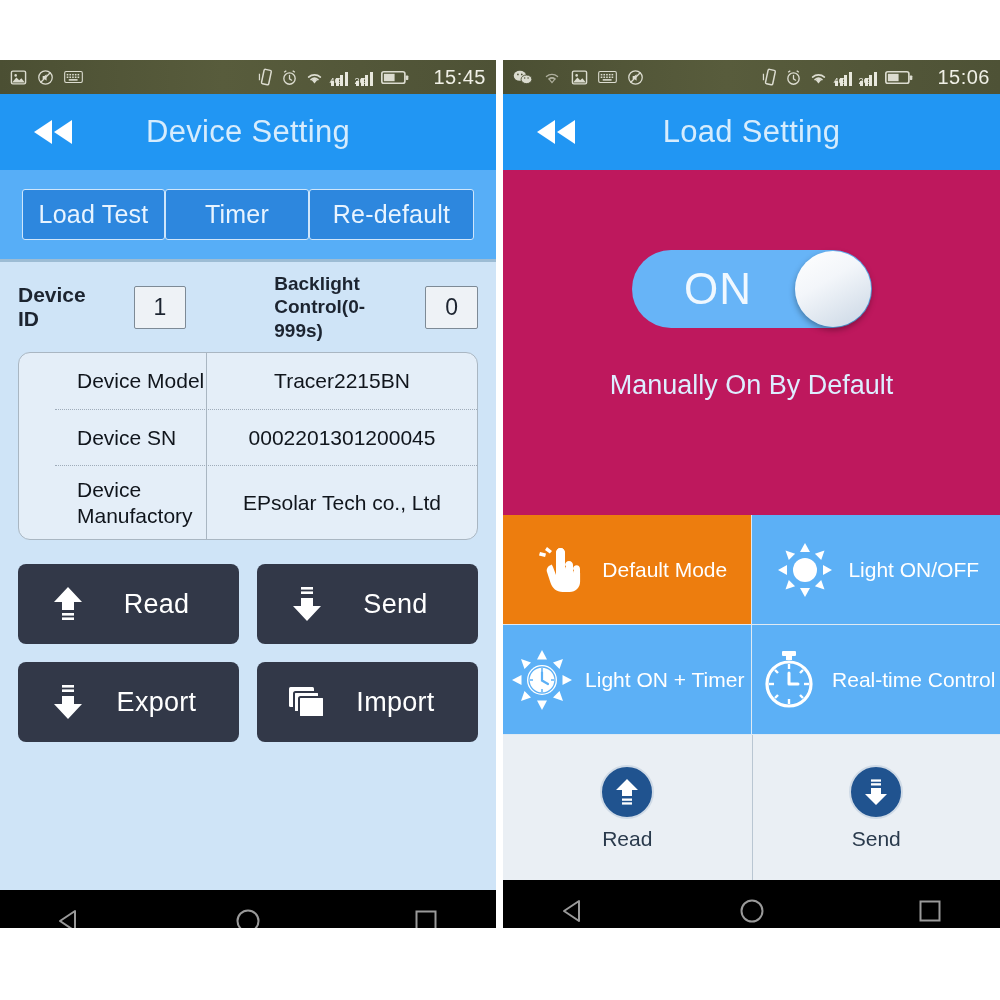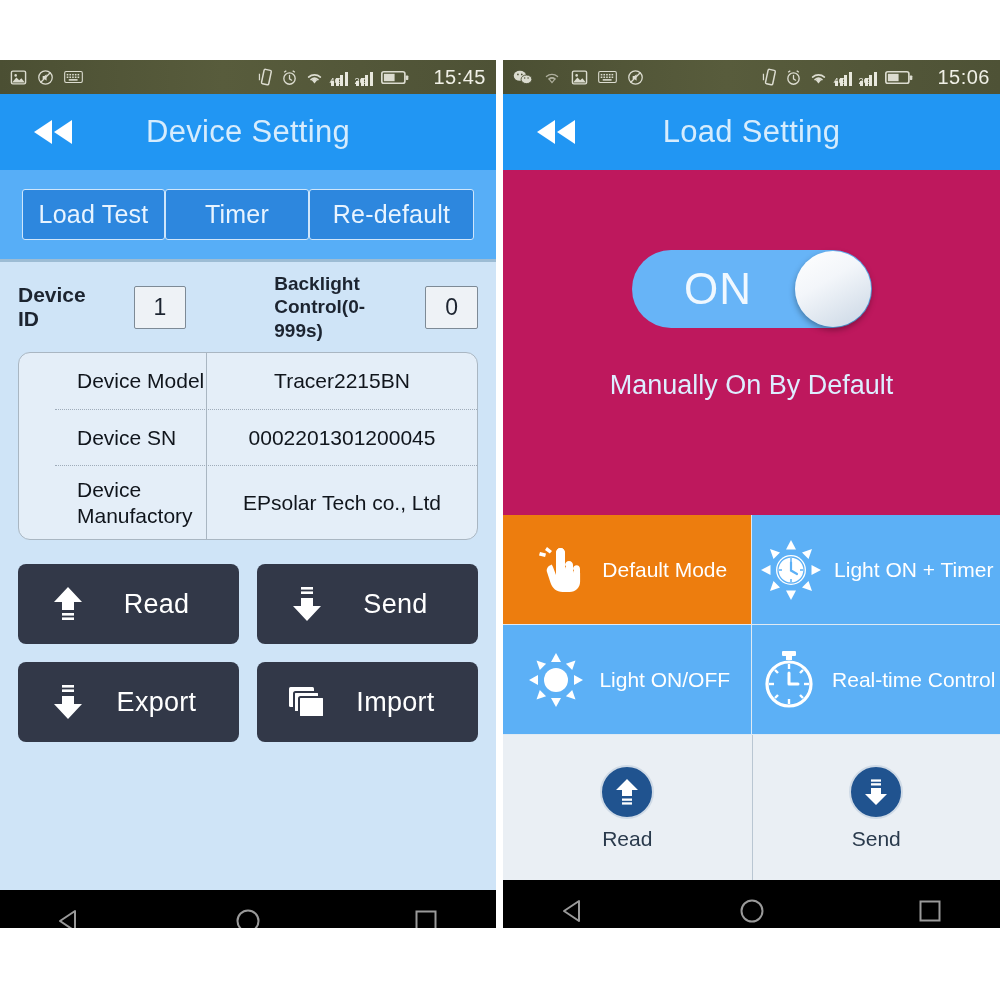--- a/index.html
+++ b/index.html
@@ -484,20 +484,38 @@
             <path d="M40 30c0-2.2 1.6-3.8 3.6-3.8S47 27.8 47 30v10" fill="#fff"></path>
             <path d="M18 26c-3 1-5 4-4 7l3.6 11c1.6 5 6 9 12 9h7c6 0 10.5-4.5 10.5-10.5V34c0-2.2-1.6-3.8-3.6-3.8S40 31.8 40 34v-4c0-2.3-1.7-4-4-4s-4 1.7-4 4V14c0-3-2-5-4.5-5S23 11 23 14v22l-3-8c-.7-2-2-3-2-2z" fill="#fff"></path>
             <path d="M14 8l5 4-2.2 2.6L12 11z" fill="#fff"></path>
             <path d="M7 13l6 1.6-.9 3.4L6 16.4z" fill="#fff"></path>
           </svg>
         </span>
         <span class="mt">Default Mode</span>
       </div>
       <div class="mode">
         <span class="mi">
+          <svg width="58" height="58" viewBox="0 0 58 58">
+            <circle cx="29" cy="29" r="12" fill="#fff"></circle>
+            <g fill="#fff">
+              <path d="M29 2l5 9h-10z"></path>
+                <path d="M29 56l-5-9h10z"></path>
+              <path d="M2 29l9-5v10z"></path>
+                <path d="M56 29l-9 5v-10z"></path>
+              <path d="M9.5 9.5l9.6 3.3-6.3 6.3z"></path>
+                <path d="M48.5 48.5l-9.6-3.3 6.3-6.3z"></path>
+              <path d="M48.5 9.5l-3.3 9.6-6.3-6.3z"></path>
+                <path d="M9.5 48.5l3.3-9.6 6.3 6.3z"></path>
+            </g>
+          </svg>
+        </span>
+        <span class="mt">Light ON/OFF</span>
+      </div>
+      <div class="mode">
+        <span class="mi">
           <svg width="62" height="62" viewBox="0 0 62 62">
             <g fill="#fff">
               <path d="M31 1l5 9.5h-10z"></path>
                 <path d="M31 61l-5-9.5h10z"></path>
               <path d="M1 31l9.5-5v10z"></path>
                 <path d="M61 31l-9.5 5v-10z"></path>
               <path d="M10 10l10 3.5-6.5 6.5z"></path>
                 <path d="M52 52l-10-3.5 6.5-6.5z"></path>
               <path d="M52 10l-3.5 10-6.5-6.5z"></path>
                 <path d="M10 52l3.5-10 6.5 6.5z"></path>
@@ -510,38 +528,20 @@
               <line x1="19" y1="31" x2="22" y2="31"></line>
                 <line x1="40" y1="31" x2="43" y2="31"></line>
             </g>
             <path d="M31 23v8.5l6 3.5" stroke="#5cb0f6" stroke-width="2.2" fill="none" stroke-linecap="round"></path>
           </svg>
         </span>
         <span class="mt">Light ON + Timer</span>
       </div>
       <div class="mode">
         <span class="mi">
-          <svg width="58" height="58" viewBox="0 0 58 58">
-            <circle cx="29" cy="29" r="12" fill="#fff"></circle>
-            <g fill="#fff">
-              <path d="M29 2l5 9h-10z"></path>
-                <path d="M29 56l-5-9h10z"></path>
-              <path d="M2 29l9-5v10z"></path>
-                <path d="M56 29l-9 5v-10z"></path>
-              <path d="M9.5 9.5l9.6 3.3-6.3 6.3z"></path>
-                <path d="M48.5 48.5l-9.6-3.3 6.3-6.3z"></path>
-              <path d="M48.5 9.5l-3.3 9.6-6.3-6.3z"></path>
-                <path d="M9.5 48.5l3.3-9.6 6.3 6.3z"></path>
-            </g>
-          </svg>
-        </span>
-        <span class="mt">Light ON/OFF</span>
-      </div>
-      <div class="mode">
-        <span class="mi">
           <svg width="58" height="62" viewBox="0 0 58 62">
             <rect x="22" y="2" width="14" height="5" rx="1" fill="#fff"></rect>
             <rect x="26" y="6" width="6" height="5" fill="#fff"></rect>
             <circle cx="29" cy="35" r="22" fill="none" stroke="#fff" stroke-width="3.2"></circle>
             <g stroke="#fff" stroke-width="2.4">
               <line x1="29" y1="15" x2="29" y2="20"></line>
                 <line x1="29" y1="50" x2="29" y2="55"></line>
               <line x1="9" y1="35" x2="14" y2="35"></line>
                 <line x1="44" y1="35" x2="49" y2="35"></line>
               <line x1="15" y1="21" x2="18" y2="24"></line>

